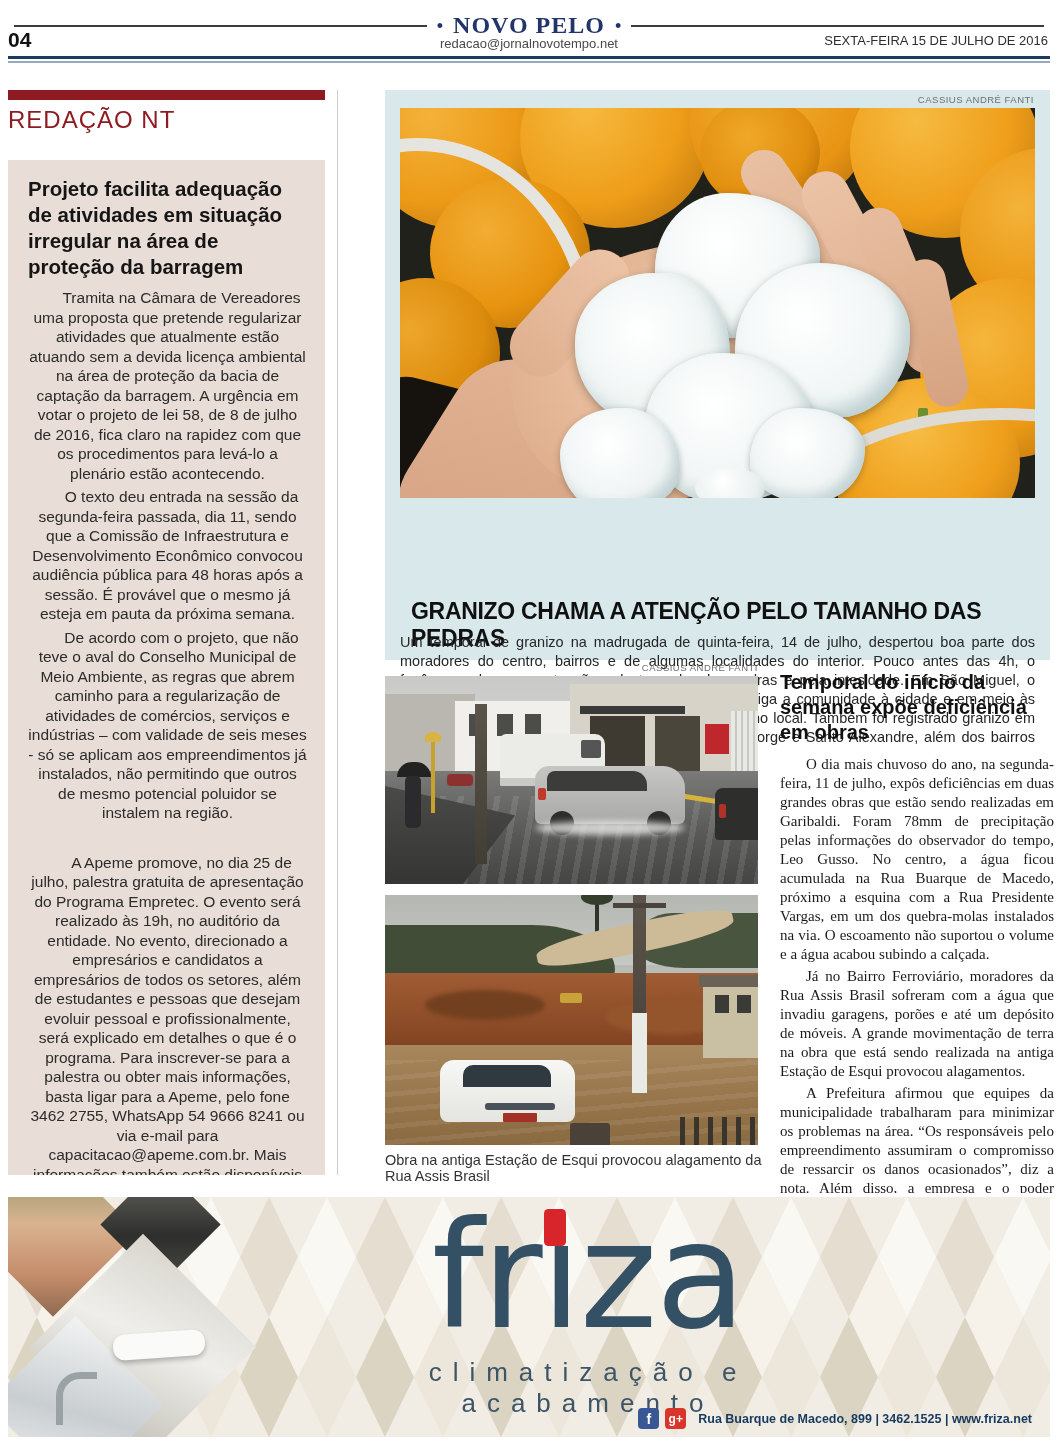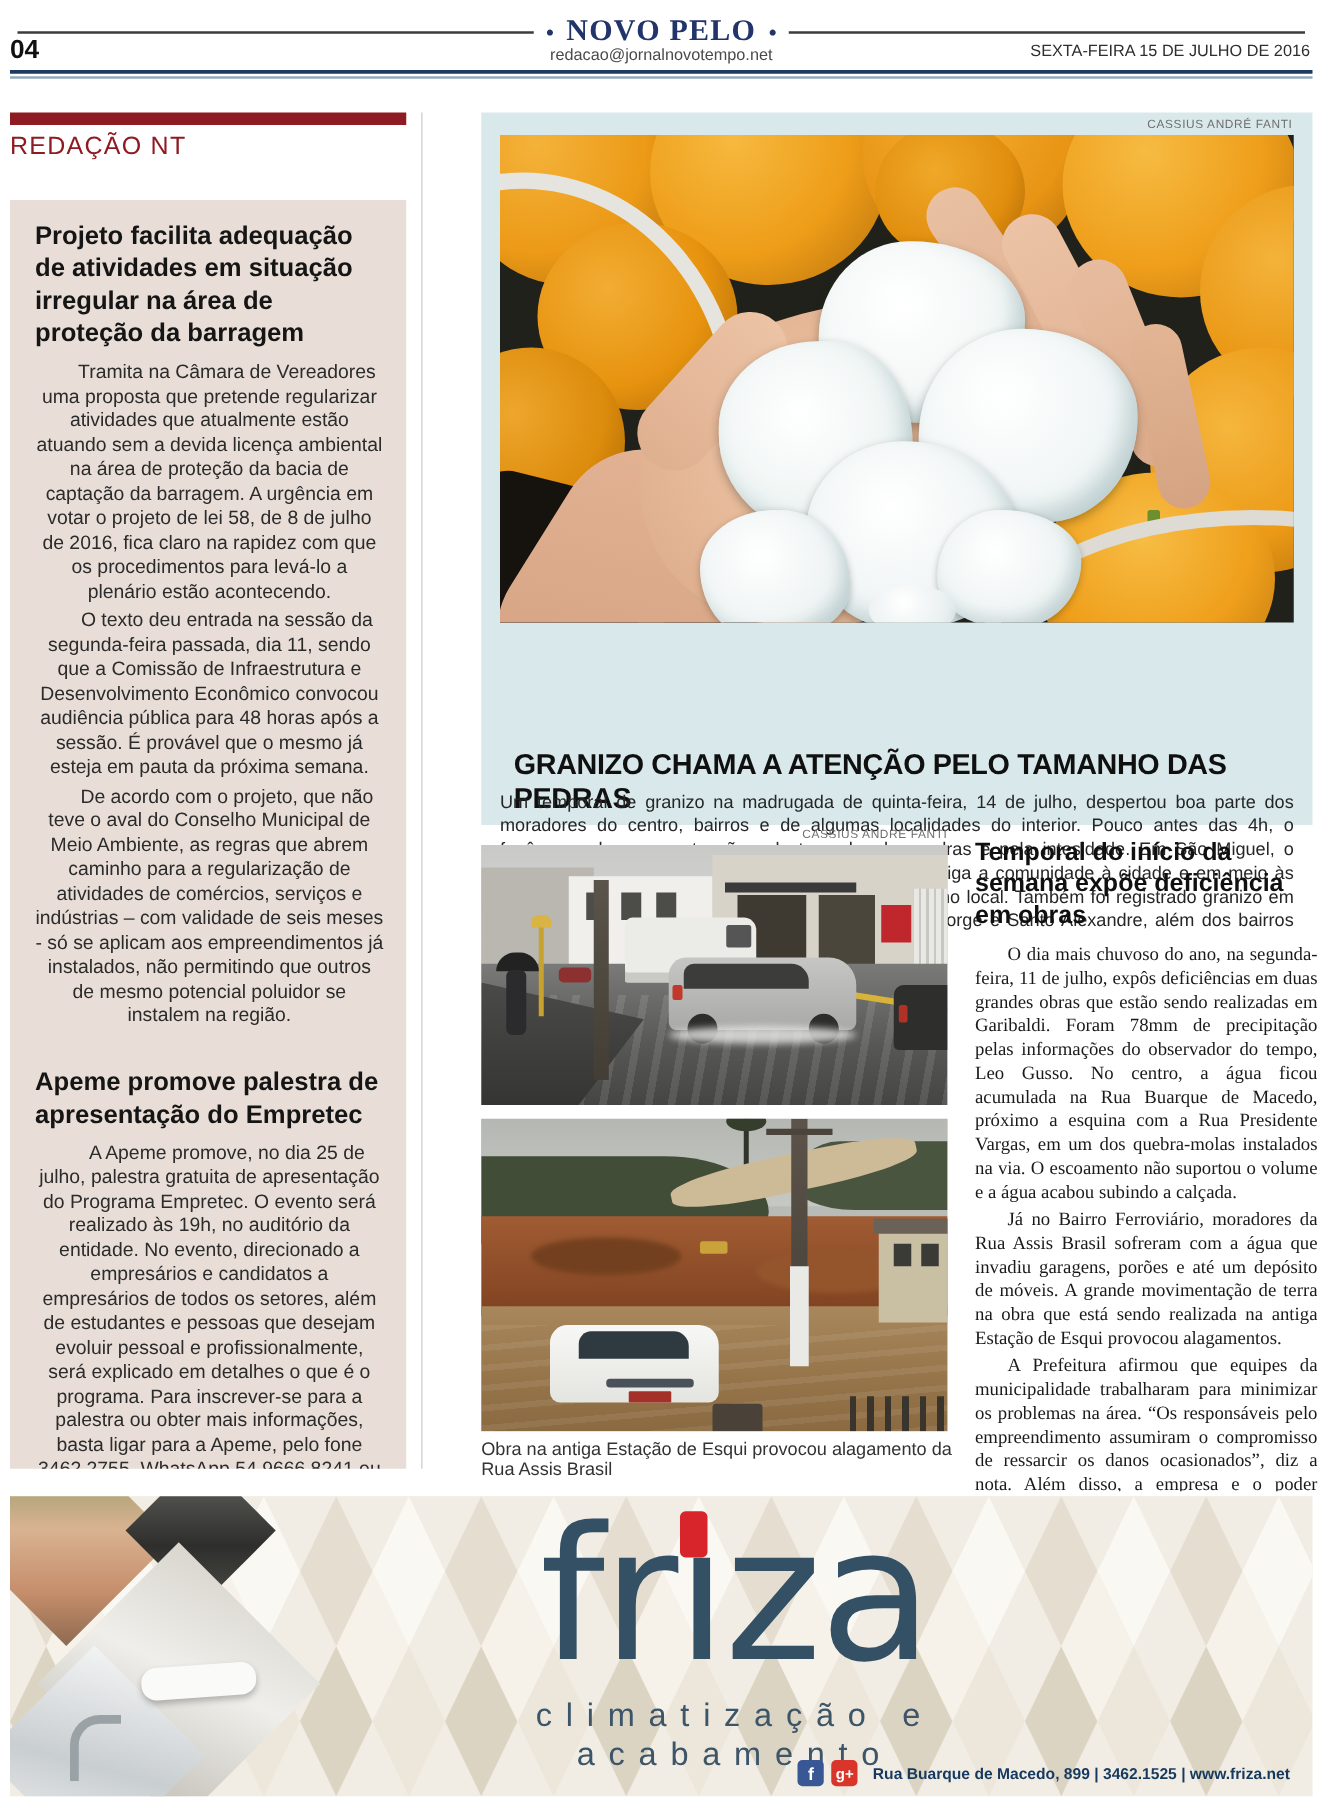--- a/index.html
+++ b/index.html
@@ -15,21 +15,21 @@
               color:#22356b;letter-spacing:1px;white-space:nowrap;}
   .page-num{left:8px;top:28px;font-size:21px;font-weight:bold;color:#111;}
   .head-email{left:0;right:0;top:36px;text-align:center;font-size:13px;color:#4a4a4a;}
   .head-date{right:10px;top:33px;font-size:13px;color:#2e2e2e;}
   .rule-a{left:8px;right:8px;top:56px;height:3px;background:#1d3a5f;}
   .rule-b{left:8px;right:8px;top:61px;height:2px;background:#93a9bd;}
 
   
   .col-divider{left:337px;top:90px;width:1px;height:1085px;background:#cccccc;}
   .maroon-bar{left:8px;top:90px;width:317px;height:10px;background:#8e1b21;}
-  .section-title{left:8px;top:106px;font-size:20px;color:#8e1b21;letter-spacing:1px;}
+  .section-title{left:8px;top:106px;font-size:24px;color:#8e1b21;letter-spacing:1px;}
   .left-box{left:8px;top:150px;width:317px;height:1015px;background:#e9ded7;
             padding:16px 18px 0 20px;box-sizing:border-box;overflow:hidden;margin-top:10px;}
   .lb-head{font-size:20.5px;line-height:26px;font-weight:bold;color:#151515;margin:0 0 8px 0;}
   .lb-p{font-size:15.5px;line-height:19.5px;color:#2b2b2b;margin:0 0 4px 0;text-indent:28px;text-align:center;}
   .lb-gap{height:26px;}
 
   
   .blue-box{left:385px;top:90px;width:665px;height:570px;background:#d9e9eb;}
   .credit{font-size:9.5px;color:#6e6e6e;letter-spacing:.5px;}
   .main-credit{top:4px;right:16px;}
@@ -94,21 +94,20 @@
   <div class="abs col-divider"></div>
   <div class="abs maroon-bar"></div>
   <div class="abs section-title">REDAÇÃO NT</div>
 
   <div class="abs left-box">
     <p class="lb-head">Projeto facilita adequação de atividades em situação irregular na área de proteção da barragem</p>
     <p class="lb-p">Tramita na Câmara de Vereadores uma proposta que pretende regularizar atividades que atualmente estão atuando sem a devida licença ambiental na área de proteção da bacia de captação da barragem. A urgência em votar o projeto de lei 58, de 8 de julho de 2016, fica claro na rapidez com que os procedimentos para levá-lo a plenário estão acontecendo.</p>
     <p class="lb-p">O texto deu entrada na sessão da segunda-feira passada, dia 11, sendo que a Comissão de Infraestrutura e Desenvolvimento Econômico convocou audiência pública para 48 horas após a sessão. É provável que o mesmo já esteja em pauta da próxima semana.</p>
     <p class="lb-p">De acordo com o projeto, que não teve o aval do Conselho Municipal de Meio Ambiente, as regras que abrem caminho para a regularização de atividades de comércios, serviços e indústrias – com validade de seis meses - só se aplicam aos empreendimentos já instalados, não permitindo que outros de mesmo potencial poluidor se instalem na região.</p>
     <div class="lb-gap"></div>
-    <p class="lb-head">Apeme promove palestra de apresentação do Empretec</p>
     <p class="lb-p">A Apeme promove, no dia 25 de julho, palestra gratuita de apresentação do Programa Empretec. O evento será realizado às 19h, no auditório da entidade. No evento, direcionado a empresários e candidatos a empresários de todos os setores, além de estudantes e pessoas que desejam evoluir pessoal e profissionalmente, será explicado em detalhes o que é o programa. Para inscrever-se para a palestra ou obter mais informações, basta ligar para a Apeme, pelo fone 3462 2755, WhatsApp 54 9666 8241 ou via e-mail para capacitacao@apeme.com.br. Mais informações também estão disponíveis no site www.apeme.com.br. A 7ª edição do Seminário Empretec em Garibaldi acontece entre 22 e 27 de agosto.</p>
   </div>
 
   <div class="abs blue-box">
     <div class="abs credit main-credit">CASSIUS ANDRÉ FANTI</div>
 
     <div class="abs main-photo">
 
       <div class="blob" style="left:-30px;top:-40px;width:170px;height:160px;border-radius:50%;background:radial-gradient(circle at 35% 30%,#f4b23a,#ec9a17 55%,#b06c0c);"></div>
       <div class="blob" style="left:120px;top:-60px;width:190px;height:180px;border-radius:50%;background:radial-gradient(circle at 35% 35%,#f6b93f,#ee9d18 55%,#b5700d);"></div>

